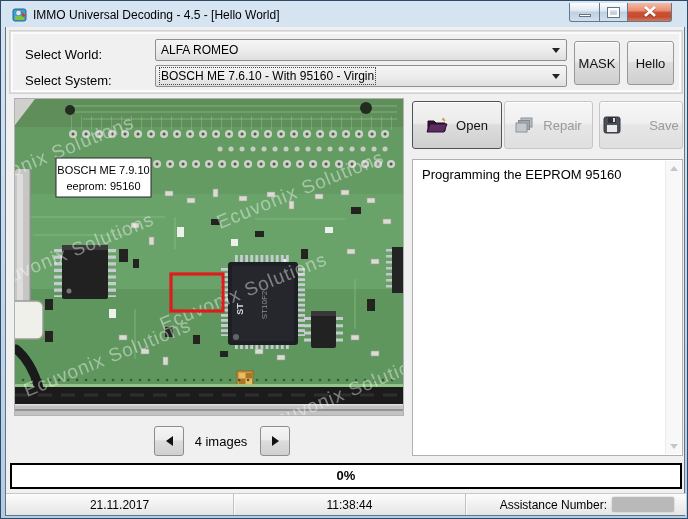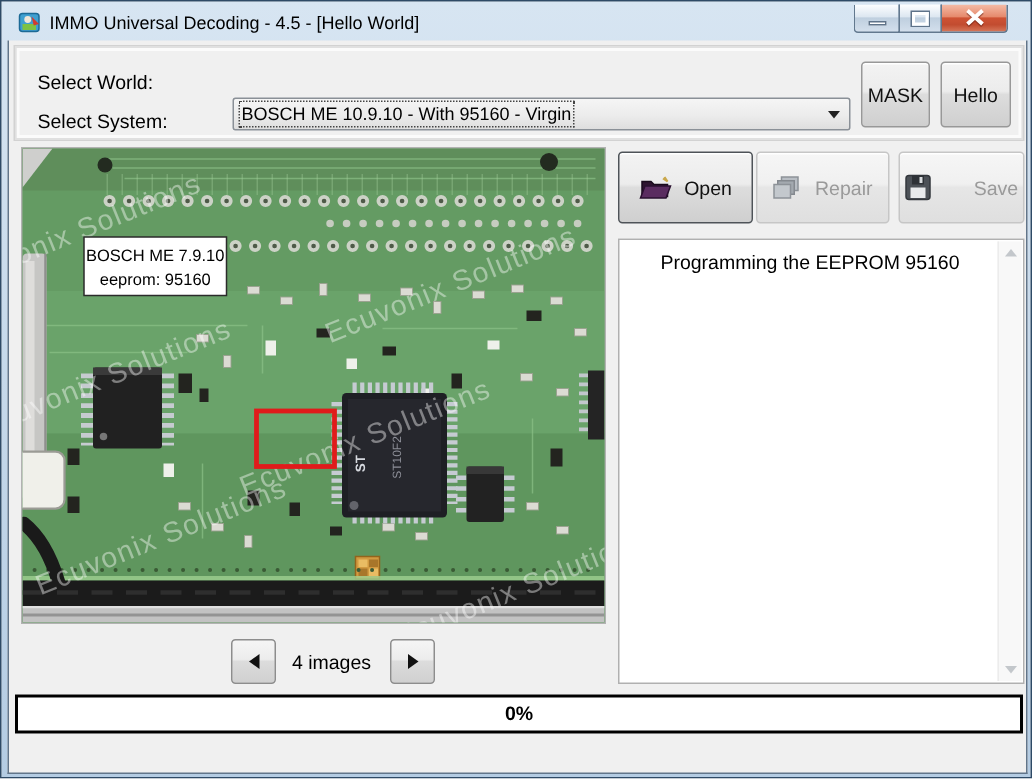--- a/index.html
+++ b/index.html
@@ -64,21 +64,21 @@
              display:flex; align-items:center; justify-content:center; }
   .tri-left { width:0; height:0; border-top:5px solid transparent; border-bottom:5px solid transparent;
               border-right:7px solid #111; }
   .tri-right { width:0; height:0; border-top:5px solid transparent; border-bottom:5px solid transparent;
                border-left:7px solid #111; }
   .nav-count { position:absolute; left:180px; top:407px; width:70px; text-align:center; font-size:13px; color:#000; }
 
   
   .log { position:absolute; left:406px; top:132px; width:271px; height:297px;
          background:#fff; border:1px solid #b0b0b0; }
-  .log-text { position:absolute; left:9px; top:7px; right:24px; font-size:13px; color:#000;text-align:center; }
+  .log-text { position:absolute; left:9px; top:7px; right:24px; font-size:13px; color:#000; }
   .vscroll { position:absolute; top:1px; right:1px; bottom:1px; width:16px; background:#f8f8f8;
              border-left:1px solid #ececec; }
   .vs-up { position:absolute; top:5px; left:4px; width:0; height:0;
            border-left:4px solid transparent; border-right:4px solid transparent;
            border-bottom:5px solid #c3c7cb; }
   .vs-down { position:absolute; bottom:5px; left:4px; width:0; height:0;
            border-left:4px solid transparent; border-right:4px solid transparent;
            border-top:5px solid #c3c7cb; }
 
   
@@ -121,22 +121,26 @@
     </div>
   </div>
 
   <div class="client">
 
     <div class="sel-panel">
       <span class="sel-label" style="left:14px; top:15px;">Select World:</span>
       <span class="sel-label" style="left:14px; top:41px;">Select System:</span>
     </div>
 
+    <div class="combo" style="top:12px;">
+      <span class="value">ALFA ROMEO</span>
+      <span class="arrow"></span>
+    </div>
     <div class="combo focused" style="top:38px;">
-      <span class="value">BOSCH ME 10.9.10 - With 95160 - Virgin</span>
+      <span class="value">BOSCH ME 7.6.10 - With 95160 - Virgin</span>
       <span class="arrow"></span>
     </div>
 
     <button class="win-btn" style="left:568px; top:14px; width:46px; height:44px;">MASK</button>
     <button class="win-btn" style="left:621px; top:14px; width:47px; height:44px;">Hello</button>
 
     <div class="image-wrap">
       <svg viewBox="0 0 388 316" width="388" height="316">
         <rect x="0" y="0" width="388" height="316" fill="#649b63"></rect>
         <rect x="0" y="0" width="388" height="28" fill="#597f52" opacity="0.45"></rect>
@@ -308,15 +312,23 @@
     <div class="log">
       <div class="log-text">Programming the EEPROM 95160</div>
       <div class="vscroll">
         <span class="vs-up"></span>
         <span class="vs-down"></span>
       </div>
     </div>
 
     <div class="progress">0%</div>
 
+    <div class="statusbar">
+      <div class="status-cell c1">21.11.2017</div>
+      <div class="status-cell c2">11:38:44</div>
+      <div class="status-cell c3">
+        <span>Assistance Number:</span>
+        <span class="redact"></span>
+      </div>
+    </div>
 
   </div>
 </div>
 
 </body></html>

